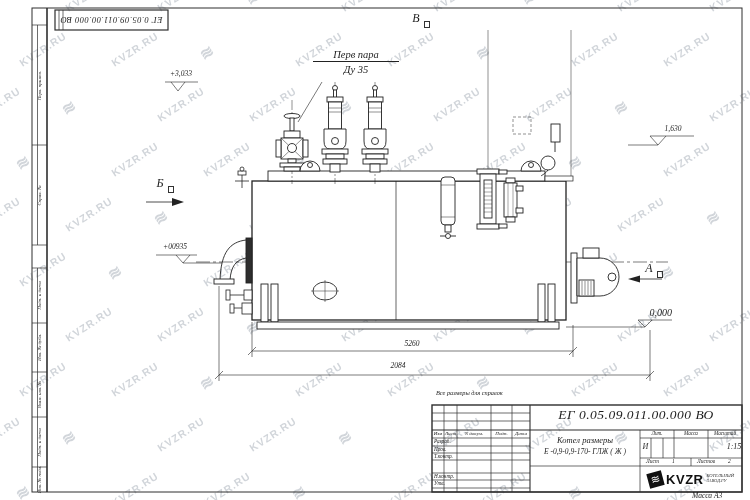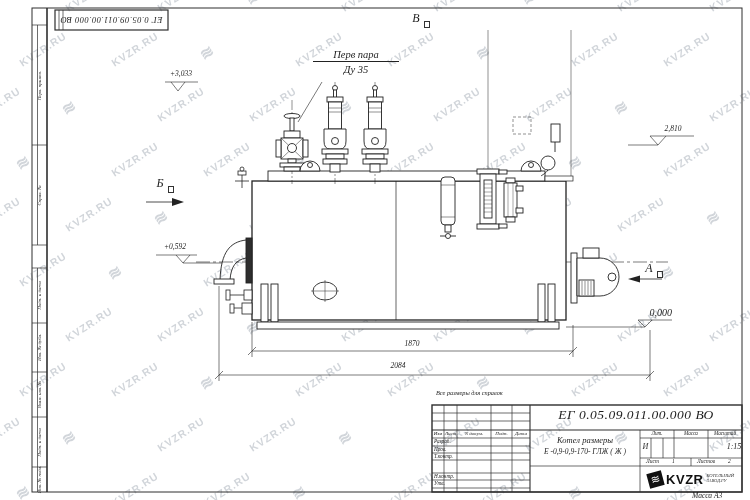--- a/index.html
+++ b/index.html
@@ -391,32 +391,32 @@
       <span>Подп. и дата</span>
     </div>
   <div class="mcell" style="top:467px;height:25px;">
       <span>Инв. № подл.</span>
     </div>
 
   <div class="txt lbl ctr" style="left:313px;top:49px;width:86px;font-size:10.5px;border-bottom:1px solid #222;padding-bottom:1px;">Перв пара</div>
   <div class="txt lbl ctr" style="left:313px;top:64px;width:86px;font-size:10.5px;">Ду 35</div>
 
   <div class="txt lbl ctr" style="left:162px;top:70px;width:38px;font-size:7.5px;">+3,033</div>
-  <div class="txt lbl ctr" style="left:652px;top:125px;width:42px;font-size:7.5px;">2,810</div>
-  <div class="txt lbl ctr" style="left:154px;top:243px;width:42px;font-size:7.5px;">+0,592</div>
+  <div class="txt lbl ctr" style="left:652px;top:125px;width:42px;font-size:7.5px;">1,630</div>
+  <div class="txt lbl ctr" style="left:154px;top:243px;width:42px;font-size:7.5px;">+00935</div>
   <div class="txt lbl ctr" style="left:634px;top:308px;width:38px;font-size:10px;text-align:right;">0,000</div>
 
   <div class="txt lbl ctr" style="left:408px;top:12px;width:16px;font-size:12px;font-weight:500;">В</div>
   <div class="viewmark" style="left:424px;top:21px;"></div>
   <div class="txt lbl ctr" style="left:152px;top:177px;width:16px;font-size:12px;font-weight:500;">Б</div>
   <div class="viewmark" style="left:168px;top:186px;"></div>
   <div class="txt lbl ctr" style="left:641px;top:262px;width:16px;font-size:12px;font-weight:500;">А</div>
   <div class="viewmark" style="left:657px;top:271px;"></div>
 
-  <div class="txt lbl ctr" style="left:392px;top:340px;width:40px;font-size:7.5px;">1870</div>
+  <div class="txt lbl ctr" style="left:392px;top:340px;width:40px;font-size:7.5px;">5260</div>
   <div class="txt lbl ctr" style="left:378px;top:362px;width:40px;font-size:7.5px;">2084</div>
 
   <div class="txt lbl" style="left:436px;top:390px;font-size:6.3px;">Все размеры для справок</div>
 
   <div class="txt tb ctr" style="left:532px;top:408px;width:208px;font-size:13.5px;letter-spacing:.5px;">ЕГ 0.05.09.011.00.000  ВО</div>
   <div class="txt tb ctr" style="left:532px;top:436px;width:106px;font-size:8.5px;">Котел размеры</div>
   <div class="txt tb ctr" style="left:532px;top:448px;width:106px;font-size:7.5px;">Е -0,9-0,9-170- ГЛЖ ( Ж )</div>
 
   <div class="txt tb ctr" style="left:432px;top:431px;width:12px;font-size:5px;">Изм</div>
   <div class="txt tb ctr" style="left:444px;top:431px;width:13px;font-size:5px;">Лист</div>

